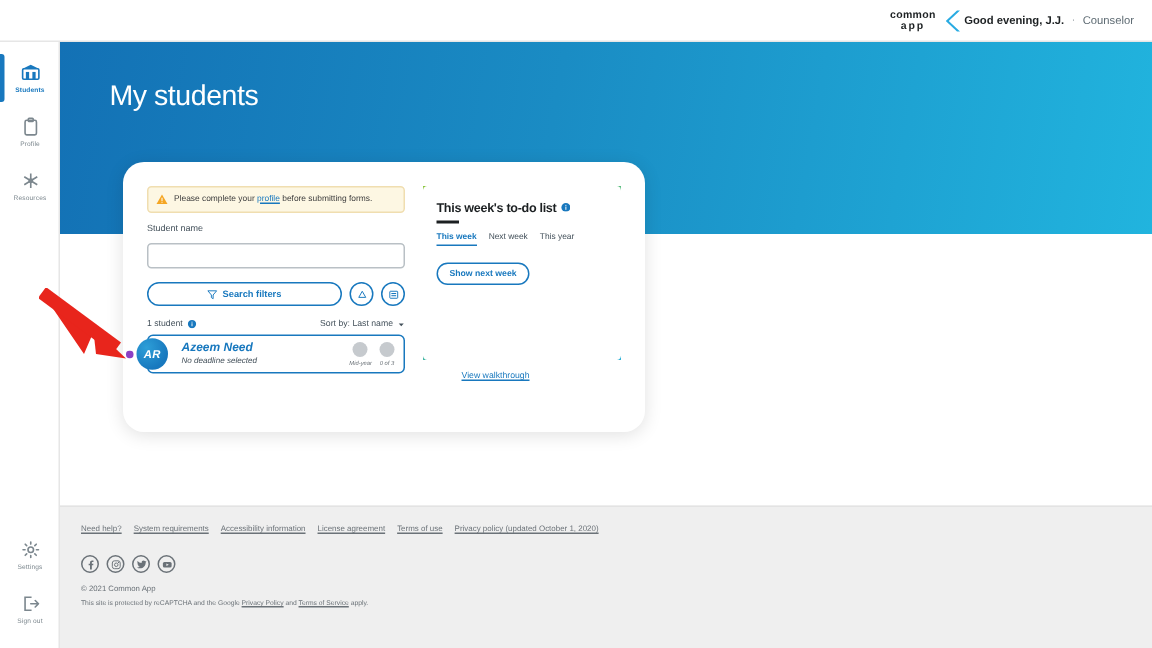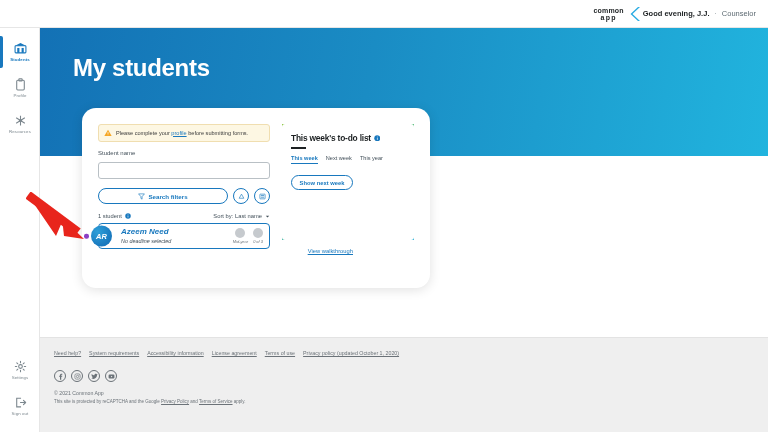--- a/index.html
+++ b/index.html
@@ -51,21 +51,21 @@
   .rail-bottom { position: absolute; bottom: 8px; left: 0; width: 40px; }
   .ricon { width: 13px; height: 13px; display: block; }
 
   
   .hero {
     position: absolute; left: 40px; top: 28px; width: 728px; height: 128px;
     background: linear-gradient(100deg, #1371b5 0%, #1a8cc4 45%, #21b4de 100%);
   }
   .hero h1 {
     position: absolute; left: 33px; top: 26px;
-    font-size: 24px; font-weight: bold; color: #fff; letter-spacing: -.3px;
+    font-size: 19px; font-weight: normal; color: #fff; letter-spacing: -.3px;
   }
 
   
   .page { position: absolute; left: 40px; top: 156px; width: 728px; height: 276px; background: #fff; }
 
   .card {
     position: absolute; left: 42px; top: -48px; width: 348px; height: 180px;
     background: #fff; border-radius: 14px; box-shadow: 0 2px 12px rgba(0,0,0,.12);
     z-index: 10;
   }

